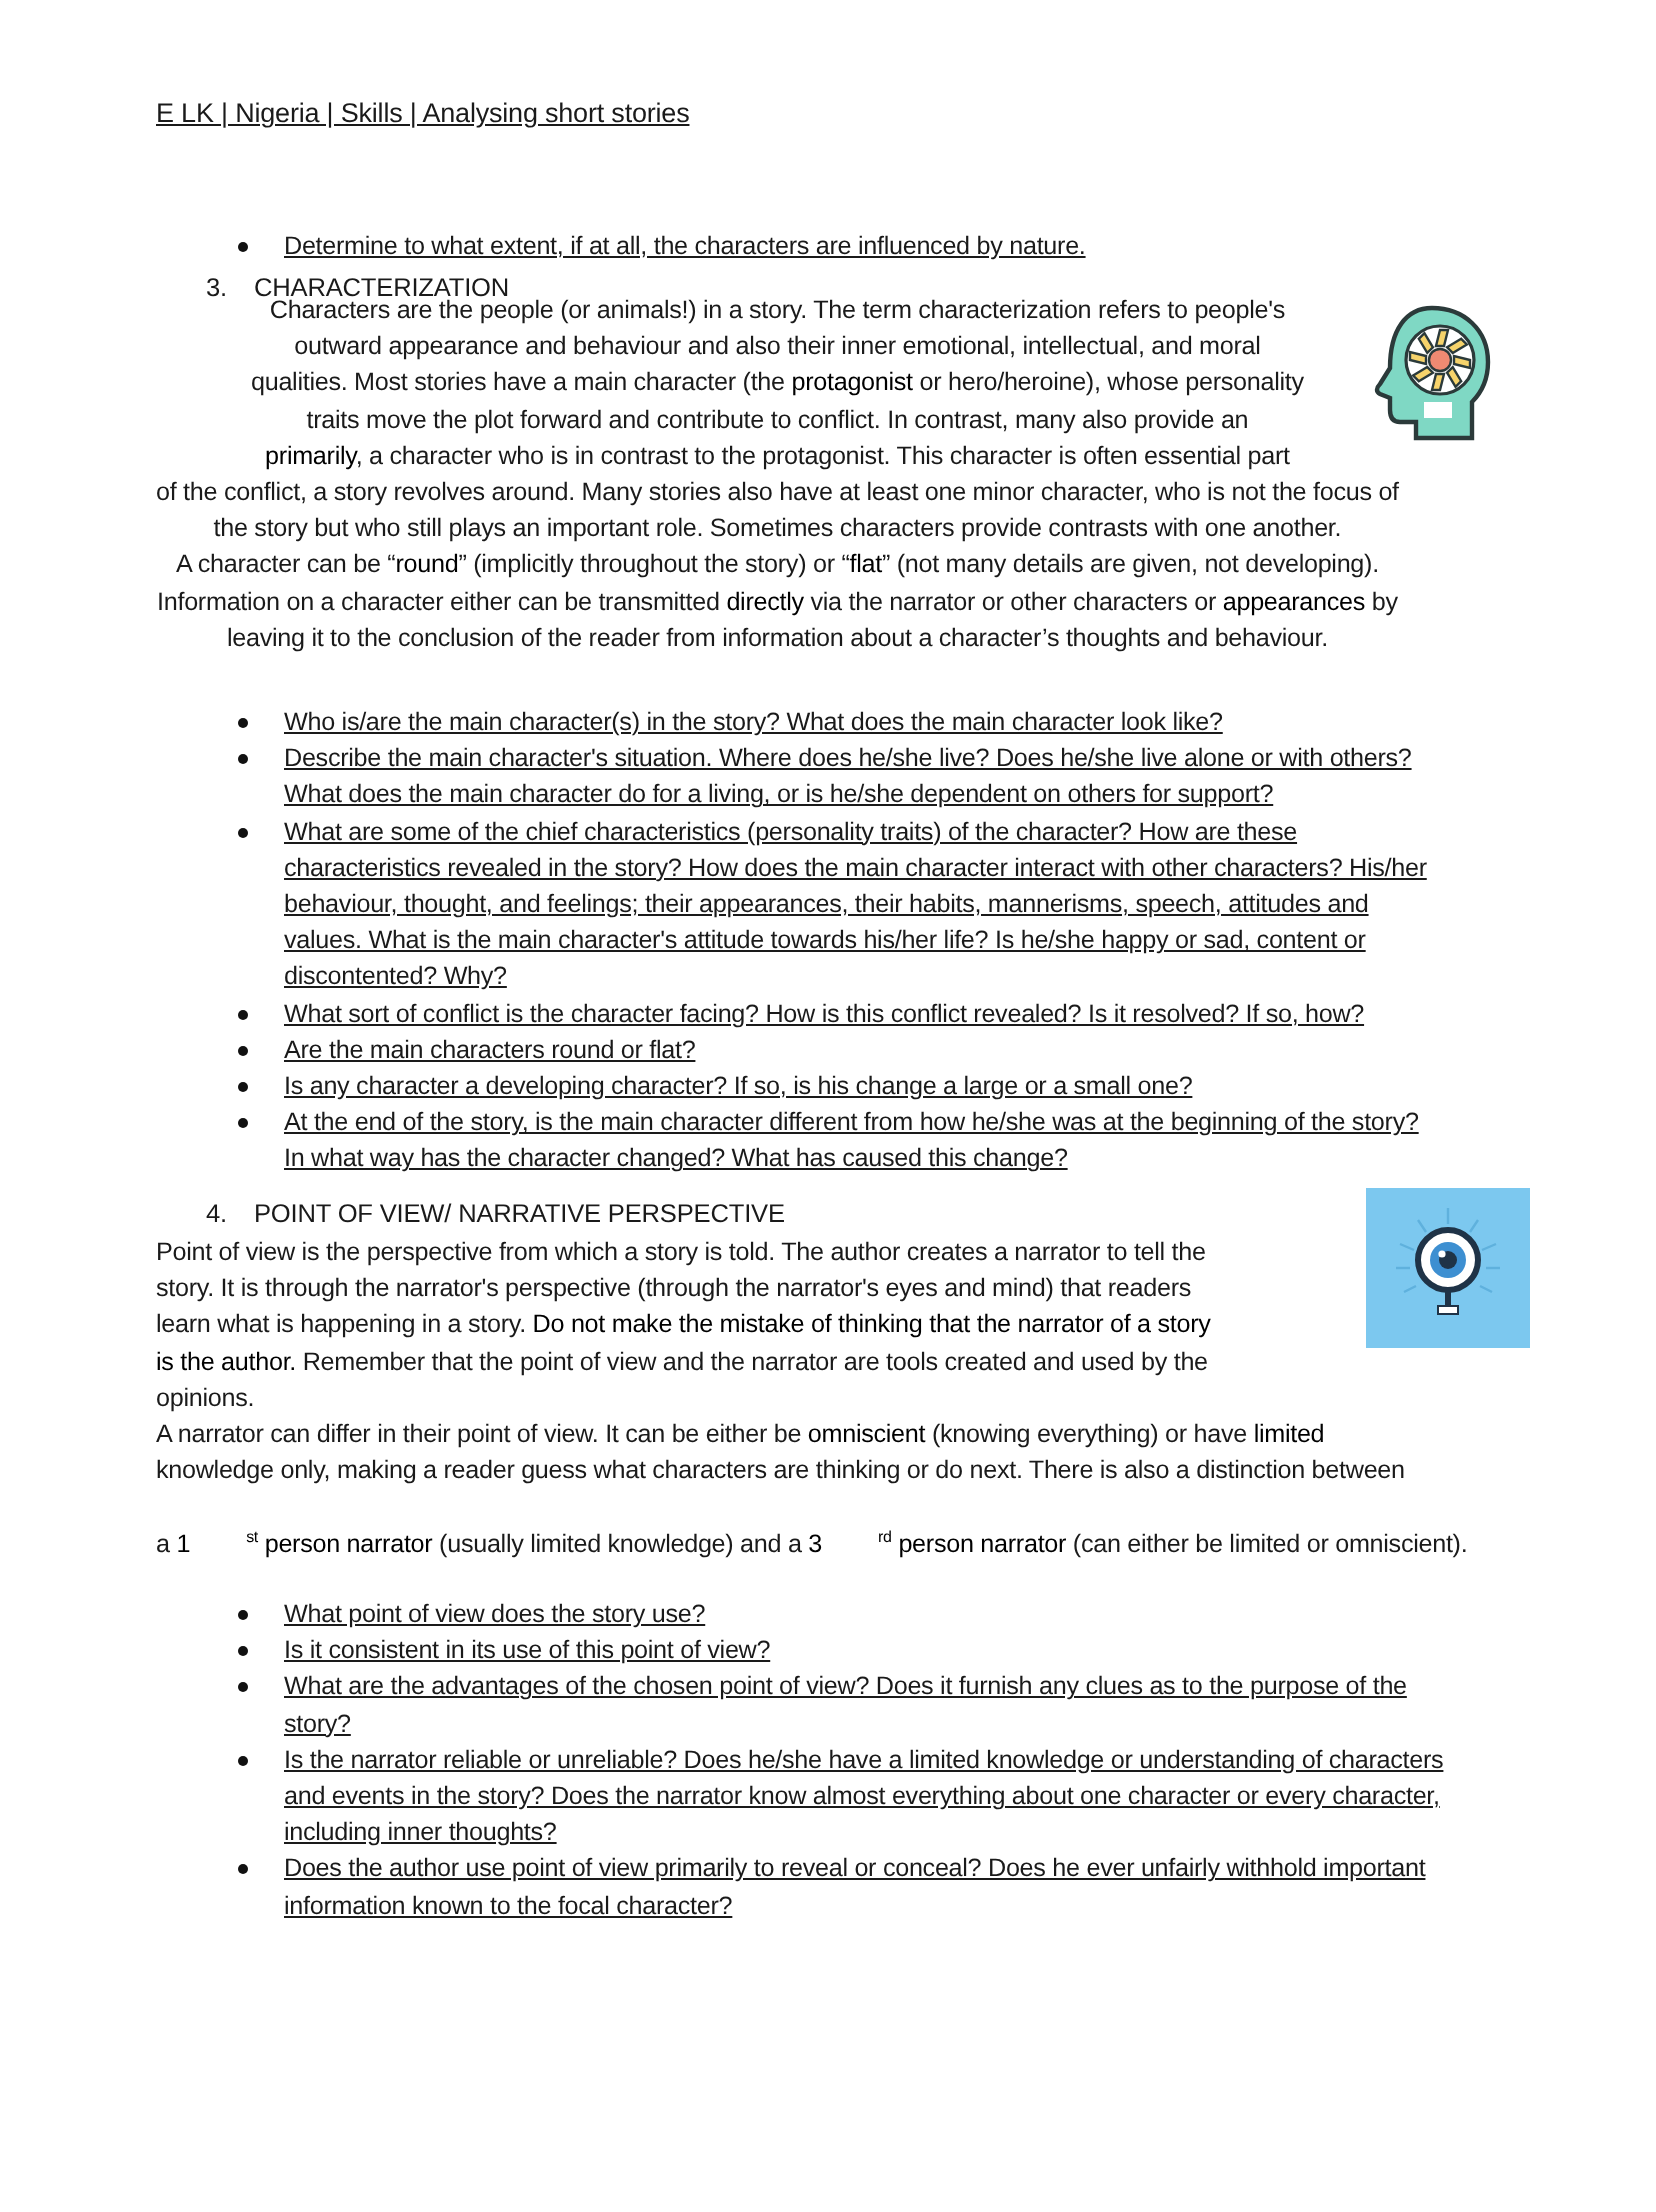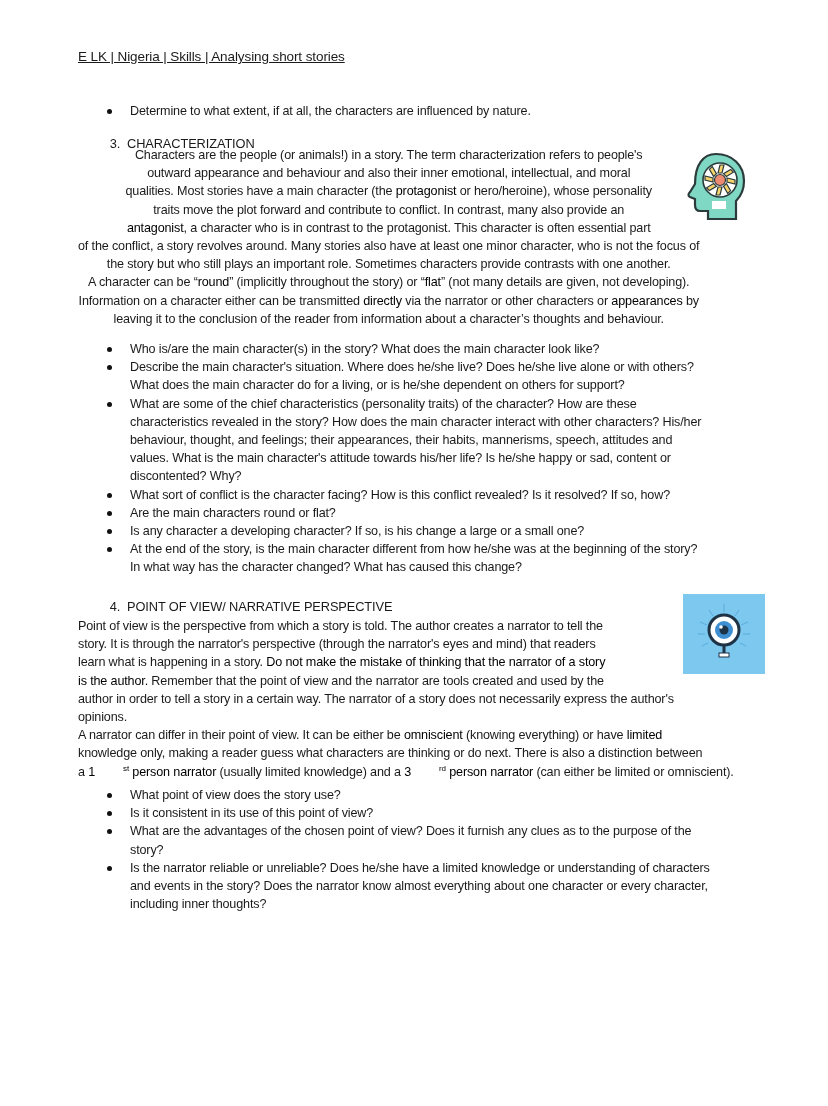--- a/index.html
+++ b/index.html
@@ -6,29 +6,29 @@
   body {
     width: 828px; height: 1106px; position: relative; overflow: hidden;
     font-family: "Liberation Sans", "DejaVu Sans", sans-serif;
     color: #1a1a1a;
   }
   .page-header {
     position: absolute; left: 78px; top: 49px;
     font-size: 13.5px; letter-spacing: -0.1px; text-decoration: underline;
   }
   .text { font-size: 12.6px; line-height: 18.2px; letter-spacing: -0.15px; }
-  .bullet-list { position: absolute; left: 0; margin: 4px; padding: 0; list-style: none; }
+  .bullet-list { position: absolute; left: 0; margin: 16px; padding: 0; list-style: none; text-decoration: underline; }
   .bullet-list li { position: relative; padding-left: 126px; }
   .bullet-list li .dot {
     position: absolute; left: 103px; top: 7px; width: 5px; height: 5px;
     border-radius: 50%; background: #111;
   }
   .bullet-list li .bt { display: block; width: 650px; }
   .section-heading {
-    position: absolute; left: 103px; font-size: 12.8px; letter-spacing: -0.1px; text-align: center;
+    position: absolute; left: 103px; font-size: 12.8px; letter-spacing: -0.1px;
   }
   .section-heading .num { display: inline-block; width: 24px; }
   .para { position: absolute; left: 78px; }
   .para b { font-weight: normal; color: #000; }
   .line { display: block; white-space: nowrap; }
   sup { font-size: 8px; line-height: 0; vertical-align: super; padding-left: 28px; }
   .icon-head { position: absolute; left: 686px; top: 151px; width: 64px; height: 72px; }
   .icon-eye { position: absolute; left: 683px; top: 594px; width: 82px; height: 80px; background: #7cc8ef; }
 </style>
 </head>
@@ -45,21 +45,21 @@
 
 <div class="section-heading" style="top:136px;">
   <span class="num">3.</span><span>CHARACTERIZATION</span>
 </div>
 
 <div class="para text" id="s3para" style="top:146px;text-align:center;">
     <span class="line">Characters are the people (or animals!) in a story. The term characterization refers to people's</span>
     <span class="line">outward appearance and behaviour and also their inner emotional, intellectual, and moral</span>
     <span class="line"><span>qualities. Most stories have a main character (the </span><b>protagonist</b><span> or hero/heroine), whose personality</span></span>
     <span class="line">traits move the plot forward and contribute to conflict. In contrast, many also provide an</span>
-    <span class="line"><span></span><b>antagonist</b><span>, a character who is in contrast to the protagonist. This character is often essential part</span></span>
+    <span class="line"><span></span><b>primarily</b><span>, a character who is in contrast to the protagonist. This character is often essential part</span></span>
     <span class="line">of the conflict, a story revolves around. Many stories also have at least one minor character, who is not the focus of</span>
     <span class="line">the story but who still plays an important role. Sometimes characters provide contrasts with one another.</span>
     <span class="line"><span>A character can be “</span><b>round</b><span>” (implicitly throughout the story) or “</span><b>flat</b><span>” (not many details are given, not developing).</span></span>
     <span class="line"><span>Information on a character either can be transmitted </span><b>directly</b><span> via the narrator or other characters or </span><b>appearances</b><span> by</span></span>
     <span class="line">leaving it to the conclusion of the reader from information about a character’s thoughts and behaviour.</span>
   </div>
 
 <svg class="icon-head" viewBox="0 0 64 72">
   <path d="M30 3 C46 3 58 14 58 30 C58 40 54 46 50 50 L50 68 L22 68 L22 60 L14 60 C10 60 9 57 9 54 L9 48 L4 46 C2 45 2 43 4 41 L9 33 C9 14 17 3 30 3 Z" fill="#7fd8c4" stroke="#2b3a3a" stroke-width="2.2"></path>
   <path d="M26 50 L26 58 L40 58 L40 50 Z" fill="#ffffff"></path>
@@ -130,21 +130,20 @@
 
 <div class="section-heading" style="top:599px;">
   <span class="num">4.</span><span>POINT OF VIEW/ NARRATIVE PERSPECTIVE</span>
 </div>
 
 <div class="para text" id="s4para" style="top:617px;">
     <span class="line">Point of view is the perspective from which a story is told. The author creates a narrator to tell the</span>
     <span class="line">story. It is through the narrator's perspective (through the narrator's eyes and mind) that readers</span>
     <span class="line"><span>learn what is happening in a story. </span><b>Do not make the mistake of thinking that the narrator of a story</b><span></span></span>
     <span class="line"><span></span><b>is the author.</b><span> Remember that the point of view and the narrator are tools created and used by the</span></span>
-    <span class="line">author in order to tell a story in a certain way. The narrator of a story does not necessarily express the author's</span>
     <span class="line">opinions.</span>
     <span class="line"><span>A narrator can differ in their point of view. It can be either be </span><b>omniscient</b><span> (knowing everything) or have </span><b>limited</b><span></span></span>
     <span class="line">knowledge only, making a reader guess what characters are thinking or do next. There is also a distinction between</span>
   </div>
 
 <div class="para text" style="top:763px;">
   <span class="line">
     <span>a </span><b><span>1</span><sup>st</sup><span> person narrator</span></b><span> (usually limited knowledge) and a </span><b><span>3</span><sup>rd</sup><span> person narrator</span></b><span> (can either be limited or omniscient).</span>
   </span>
 </div>
@@ -192,13 +191,20 @@
       </span>
     </li>
     <li>
       <span class="dot"></span>
       <span class="bt">
         <span class="line">Is the narrator reliable or unreliable? Does he/she have a limited knowledge or understanding of characters</span>
         <span class="line">and events in the story? Does the narrator know almost everything about one character or every character,</span>
         <span class="line">including inner thoughts?</span>
       </span>
     </li>
+    <li>
+      <span class="dot"></span>
+      <span class="bt">
+        <span class="line">Does the author use point of view primarily to reveal or conceal? Does he ever unfairly withhold important</span>
+        <span class="line">information known to the focal character?</span>
+      </span>
+    </li>
   </ul>
 
 </body></html>

